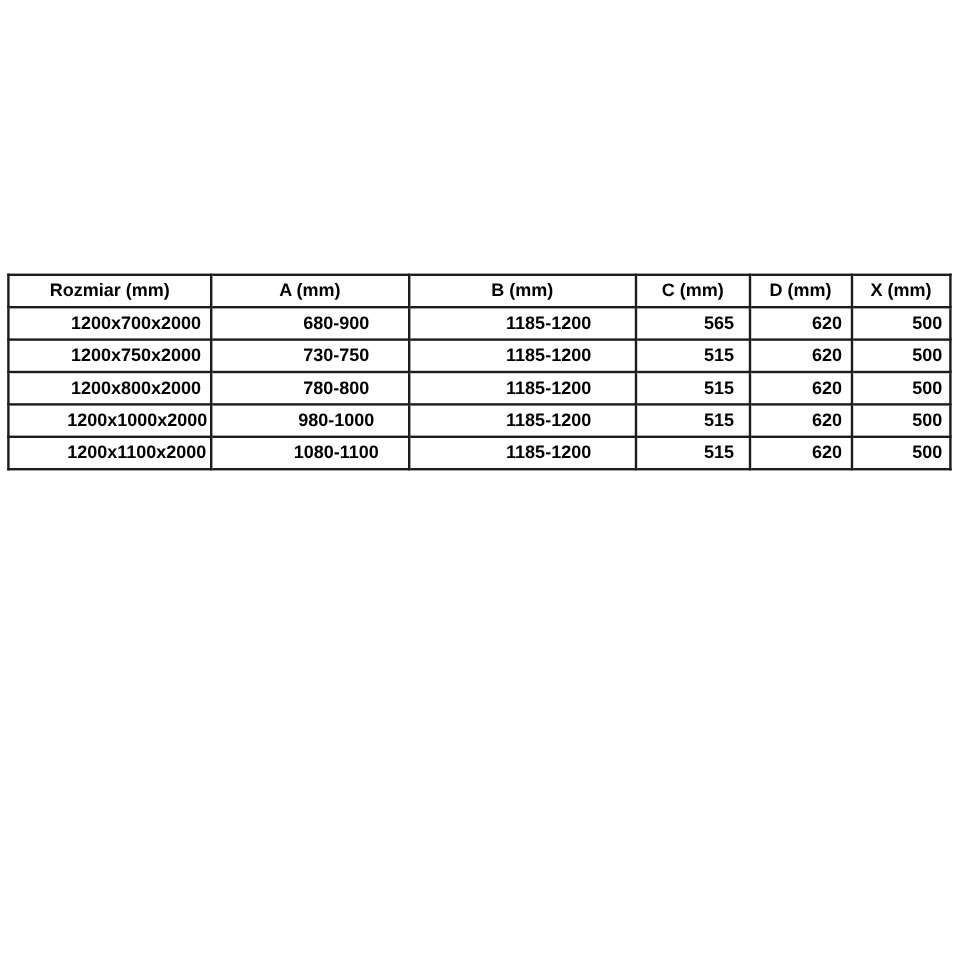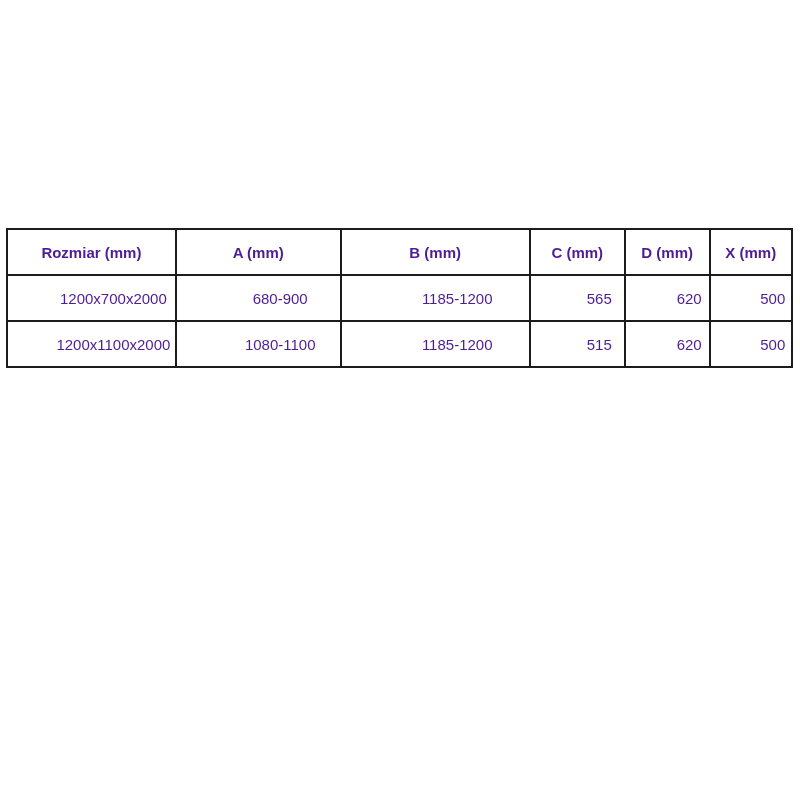--- a/index.html
+++ b/index.html
@@ -20,33 +20,33 @@
     left: 6px;
     top: 228px;
     width: 787px;
     border-collapse: collapse;
     table-layout: fixed;
   }
   .dim-table th, .dim-table td {
     border: 2px solid #1c1c1c;
     text-align: center;
     vertical-align: middle;
-    height: 46px;
+    height: 27px;
     font-size: 15px;
-    color: #4c1d95;
+    color: #000000;
     padding: 0 4px;
     box-sizing: border-box;
     white-space: nowrap;
     overflow: hidden;
   }
   .dim-table th {
     font-weight: bold;
   }
   .dim-table td {
-    font-weight: normal;
+    font-weight: bold;
     padding-left: 48px;
   }
 </style>
 </head>
 <body>
 
 <div class="page">
   <table class="dim-table">
     <colgroup>
       <col style="width:21.5%">
@@ -69,20 +69,44 @@
     <tbody id="table-body">
         <tr>
           <td>1200x700x2000</td>
           <td>680-900</td>
           <td>1185-1200</td>
           <td>565</td>
           <td>620</td>
           <td>500</td>
         </tr>
         <tr>
+          <td>1200x750x2000</td>
+          <td>730-750</td>
+          <td>1185-1200</td>
+          <td>515</td>
+          <td>620</td>
+          <td>500</td>
+        </tr>
+        <tr>
+          <td>1200x800x2000</td>
+          <td>780-800</td>
+          <td>1185-1200</td>
+          <td>515</td>
+          <td>620</td>
+          <td>500</td>
+        </tr>
+        <tr>
+          <td>1200x1000x2000</td>
+          <td>980-1000</td>
+          <td>1185-1200</td>
+          <td>515</td>
+          <td>620</td>
+          <td>500</td>
+        </tr>
+        <tr>
           <td>1200x1100x2000</td>
           <td>1080-1100</td>
           <td>1185-1200</td>
           <td>515</td>
           <td>620</td>
           <td>500</td>
         </tr>
       </tbody>
   </table>
 </div>

